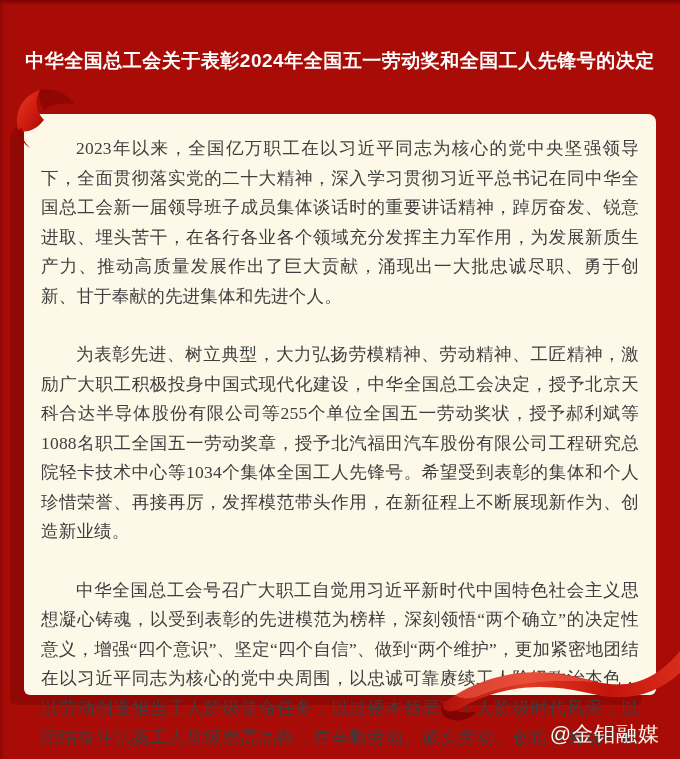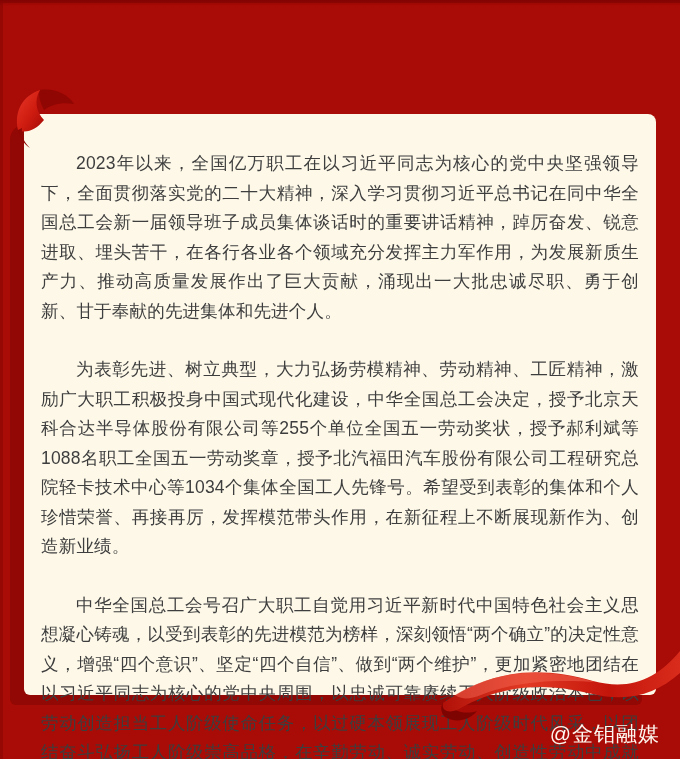--- a/index.html
+++ b/index.html
@@ -28,21 +28,22 @@
     color: #ffffff; font-weight: bold; font-size: 19px; letter-spacing: 1px;
     line-height: 30px; text-align: center;
   }
   
   .panel {
     position: absolute; left: 24px; top: 114px; width: 632px; height: 581px;
     background: #fdf8e8;
     border-radius: 16px 8px 6px 6px;
     box-shadow: -14px 10px 0 #920804;
     box-sizing: border-box;
-    padding: 35px 17px 0 17px;
+    padding: 20px 17px 0 17px;
+    font-family: Liberation Serif, serif;
   }
   .panel p {
     margin: 0 0 29px 0;
     font-size: 17.5px; line-height: 29.5px; color: #3e3e3e;
     text-align: justify; text-indent: 2em; letter-spacing: 0.2px;
   }
   
   .corner-ribbon {
     position: absolute; left: 10px; top: 86px; width: 78px; height: 74px;
     pointer-events: none;
@@ -56,20 +57,21 @@
     position: absolute; right: 20px; bottom: 11px;
     color: #fdf6ee; font-size: 21px; letter-spacing: 1px; font-weight: normal; margin-top: 19px;
   }
 </style>
 </head>
 <body>
 
 <div class="page">
 
   <div class="header">
+    <div class="title-line1">中华全国总工会关于表彰2024年全国五一劳动奖和全国工人先锋号的决定</div>
   </div>
 
   <div class="panel">
     <p>2023年以来，全国亿万职工在以习近平同志为核心的党中央坚强领导下，全面贯彻落实党的二十大精神，深入学习贯彻习近平总书记在同中华全国总工会新一届领导班子成员集体谈话时的重要讲话精神，踔厉奋发、锐意进取、埋头苦干，在各行各业各个领域充分发挥主力军作用，为发展新质生产力、推动高质量发展作出了巨大贡献，涌现出一大批忠诚尽职、勇于创新、甘于奉献的先进集体和先进个人。</p>
     <p>为表彰先进、树立典型，大力弘扬劳模精神、劳动精神、工匠精神，激励广大职工积极投身中国式现代化建设，中华全国总工会决定，授予北京天科合达半导体股份有限公司等255个单位全国五一劳动奖状，授予郝利斌等1088名职工全国五一劳动奖章，授予北汽福田汽车股份有限公司工程研究总院轻卡技术中心等1034个集体全国工人先锋号。希望受到表彰的集体和个人珍惜荣誉、再接再厉，发挥模范带头作用，在新征程上不断展现新作为、创造新业绩。</p>
     <p>中华全国总工会号召广大职工自觉用习近平新时代中国特色社会主义思想凝心铸魂，以受到表彰的先进模范为榜样，深刻领悟“两个确立”的决定性意义，增强“四个意识”、坚定“四个自信”、做到“两个维护”，更加紧密地团结在以习近平同志为核心的党中央周围，以忠诚可靠赓续工人阶级政治本色，以劳动创造担当工人阶级使命任务，以过硬本领展现工人阶级时代风采，以团结奋斗弘扬工人阶级崇高品格，在辛勤劳动、诚实劳动、创造性劳动中成就梦想，在强国建设、民族复兴的伟业中铸就工人阶级新辉煌！</p>
   </div>
 
   <svg class="corner-ribbon" viewBox="0 0 78 74" xmlns="http://www.w3.org/2000/svg">
     <defs>

